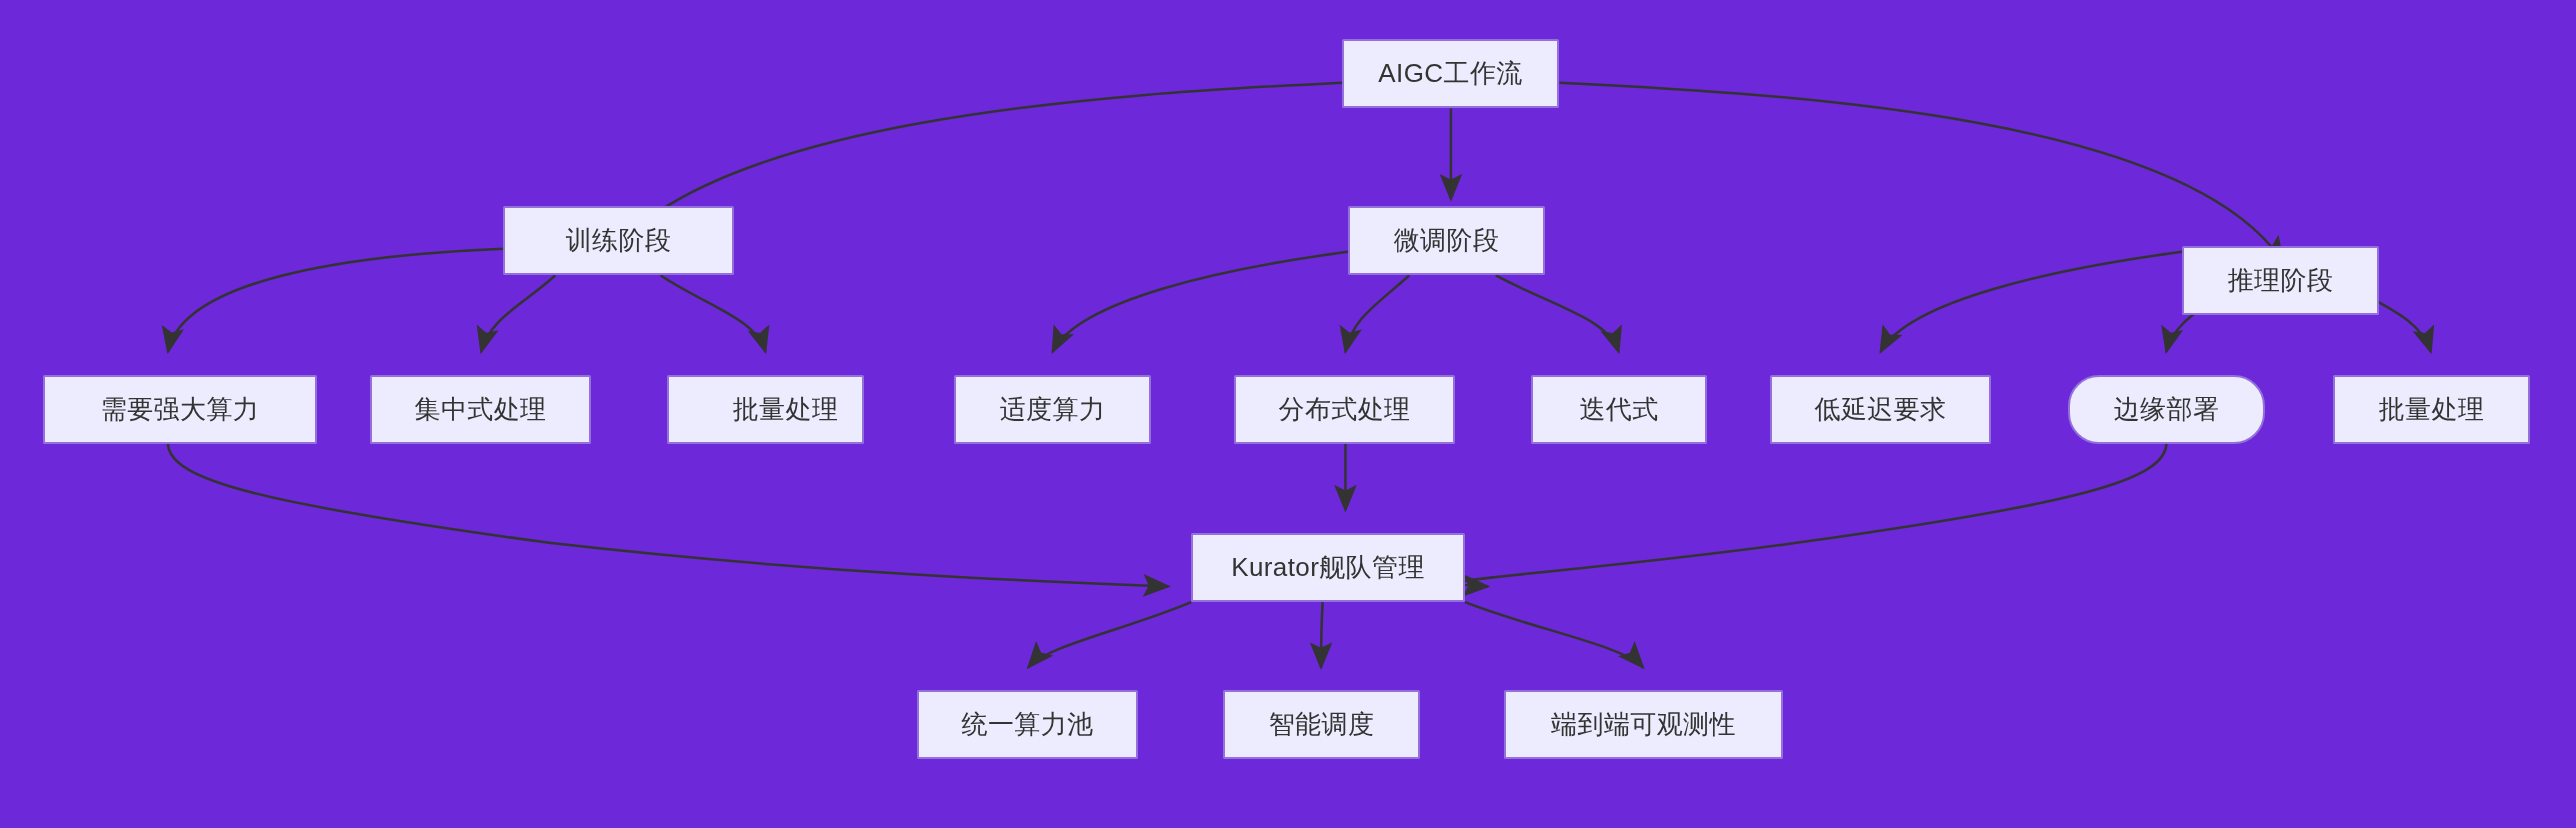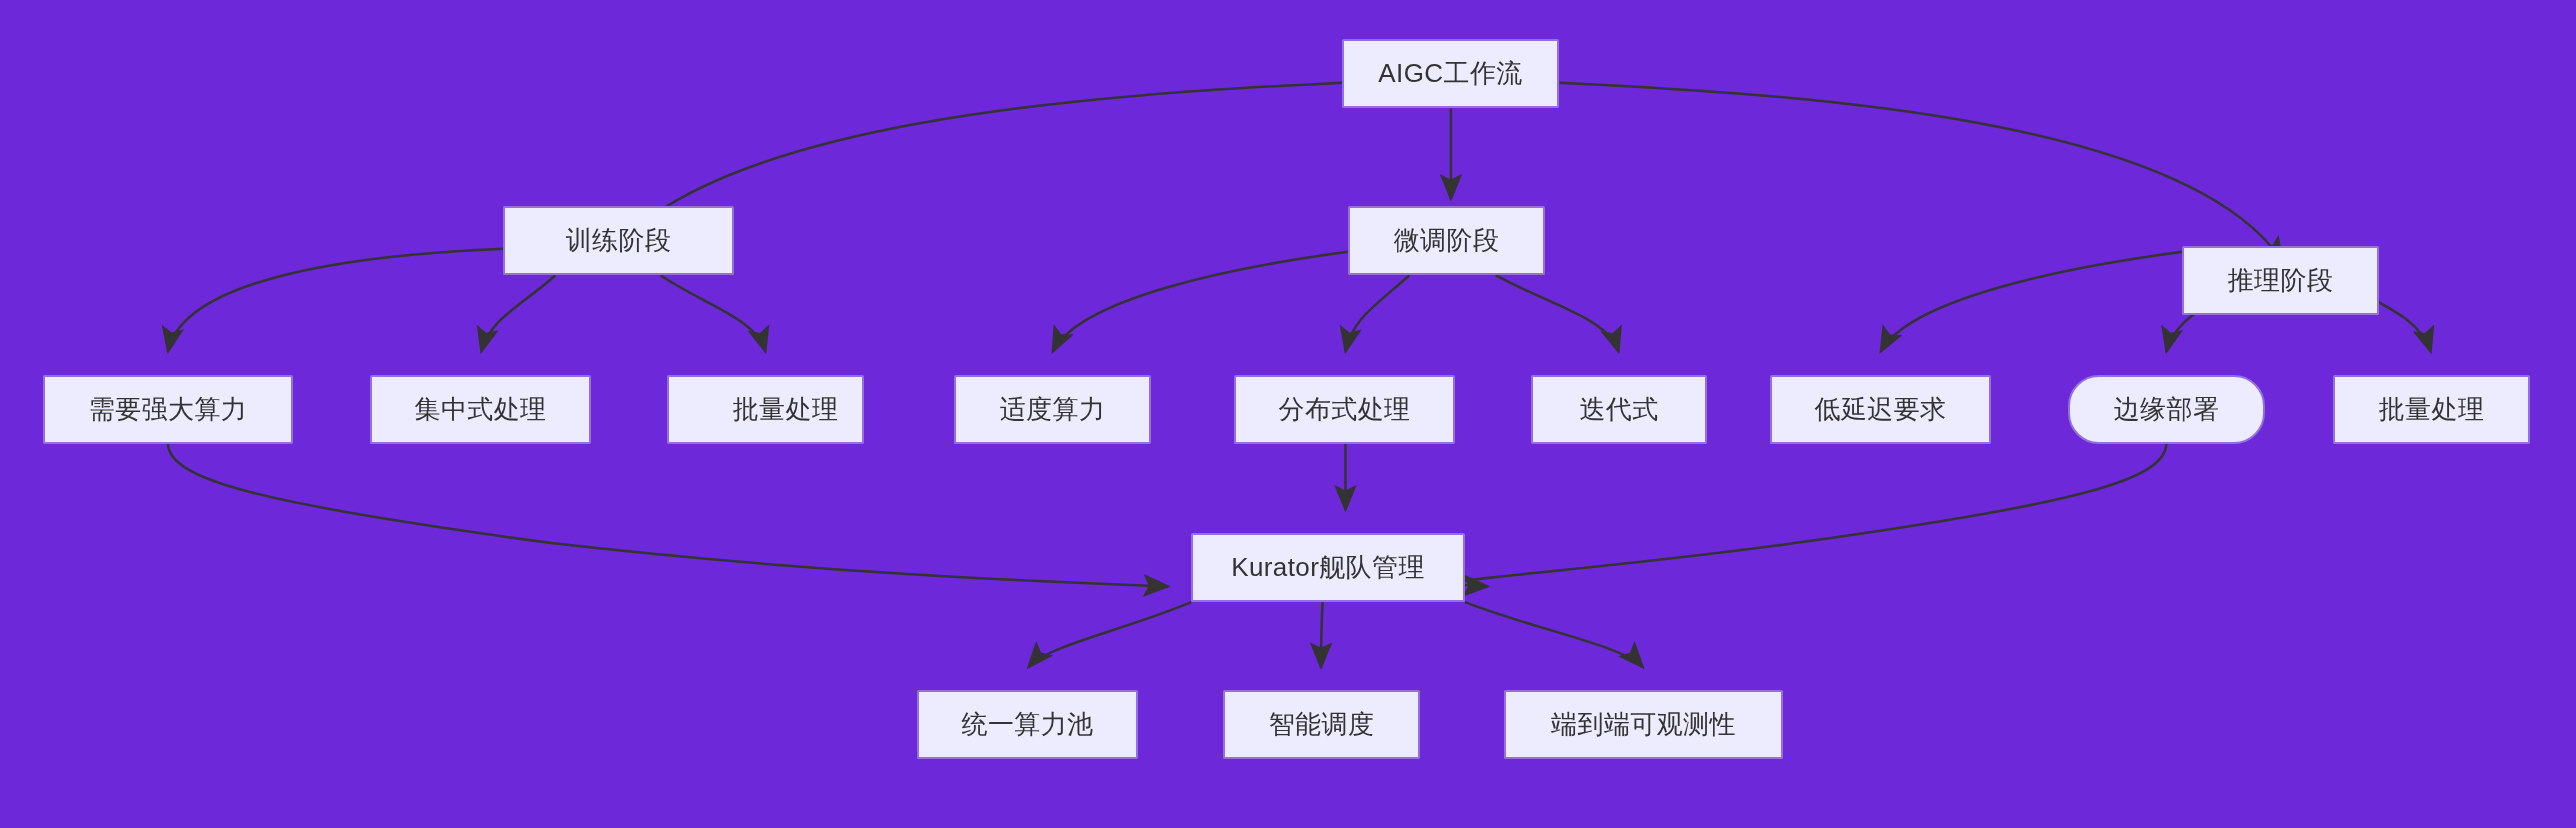--- a/index.html
+++ b/index.html
@@ -90,21 +90,21 @@
       </div>
       <div class="node" style="left: 503px; top: 206px; width: 231px; height: 69px;">
         <span class="node-label">训练阶段</span>
       </div>
       <div class="node" style="left: 1348px; top: 206px; width: 197px; height: 69px;">
         <span class="node-label">微调阶段</span>
       </div>
       <div class="node" style="left: 2182px; top: 206px; width: 197px; height: 69px; margin-top: 40px;">
         <span class="node-label">推理阶段</span>
       </div>
-      <div class="node" style="left: 43px; top: 375px; width: 250px; height: 69px; text-align: right;">
+      <div class="node" style="left: 43px; top: 375px; width: 274px; height: 69px; text-align: right;">
         <span class="node-label">需要强大算力</span>
       </div>
       <div class="node" style="left: 370px; top: 375px; width: 221px; height: 69px;">
         <span class="node-label">集中式处理</span>
       </div>
       <div class="node" style="left: 667px; top: 375px; width: 197px; height: 69px; padding-left: 40px;">
         <span class="node-label">批量处理</span>
       </div>
       <div class="node" style="left: 954px; top: 375px; width: 197px; height: 69px;">
         <span class="node-label">适度算力</span>

